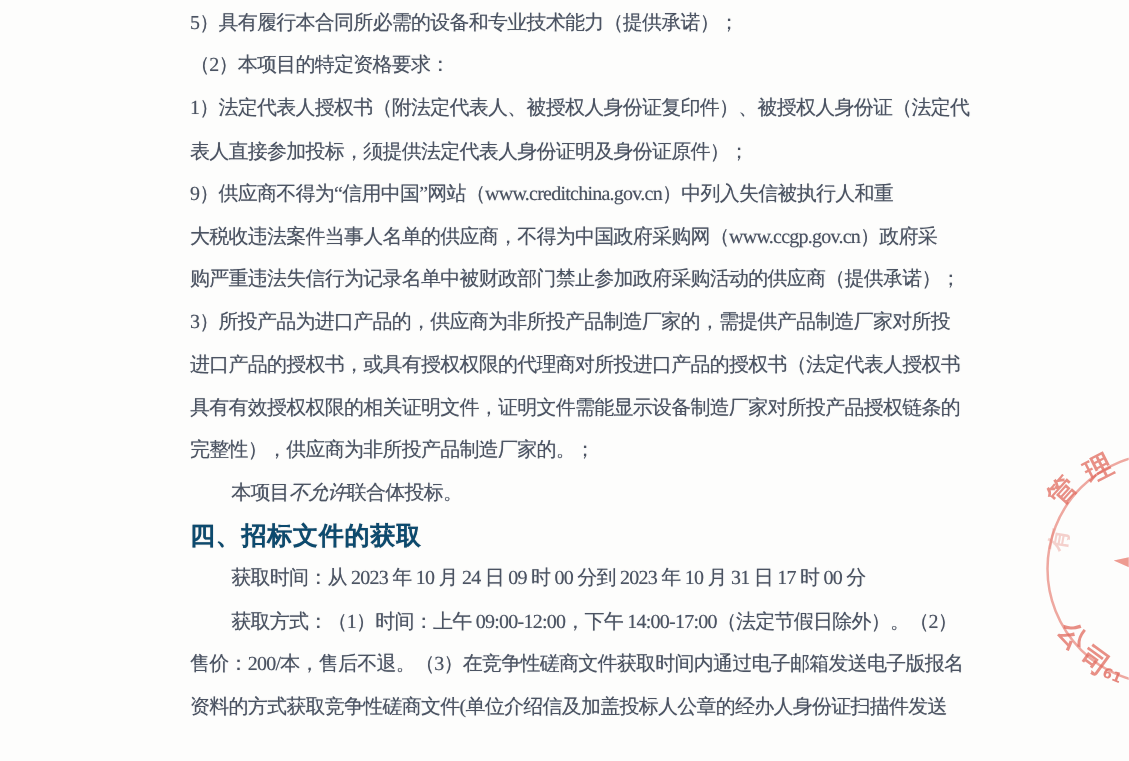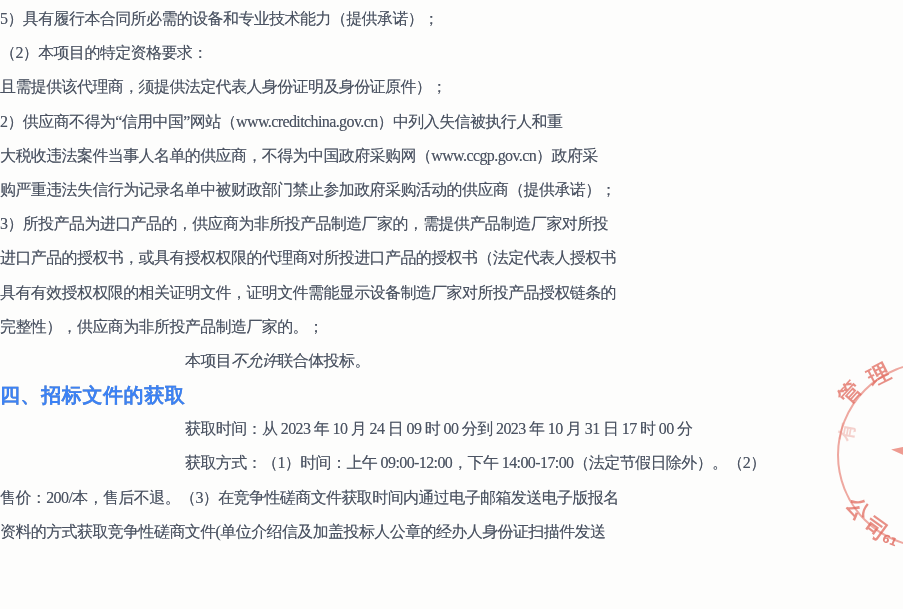--- a/index.html
+++ b/index.html
@@ -13,32 +13,33 @@
     position: relative;
     width: 903px; height: 609px;
     overflow: hidden;
     background: #fdfdfc;
     padding-top: 2px;
     box-sizing: border-box;
   }
   .line {
     height: 34.2px;
     line-height: 34.2px;
+    padding-left: 152px;
     font-size: 16px;
     letter-spacing: -0.6px;
     color: #4b5362;
     text-shadow: 0 0 0.6px rgba(75,83,98,0.55);
     white-space: nowrap;
   }
   .line.indent { padding-left: 185px; }
   .line.heading {
     font-weight: bold;
     font-size: 20px;
     letter-spacing: 0.6px;
-    color: #3b82f6;
+    color: #0c4a6e;
     text-shadow: 0 0 0.6px rgba(59,66,80,0.6);
   }
   .em-italic { font-style: italic; margin-top: 37px; }
 
   
   .stamp {
     position: absolute;
     left: 837px; top: 362px;
     width: 186px; height: 186px;
     pointer-events: none;
@@ -82,22 +83,23 @@
     font-family: "DejaVu Sans", sans-serif;
   }
 </style>
 </head>
 <body>
 
 <div class="page">
 
   <div class="line">5）具有履行本合同所必需的设备和专业技术能力（提供承诺）；</div>
   <div class="line">（2）本项目的特定资格要求：</div>
-  <div class="line">且需提供该代理商，须提供法定代表人身份证明及身份证原件）；</div>
-  <div class="line">2）供应商不得为“信用中国”网站（www.creditchina.gov.cn）中列入失信被执行人和重</div>
+  <div class="line">1）法定代表人授权书（附法定代表人、被授权人身份证复印件）、被授权人身份证（法定代</div>
+  <div class="line">表人直接参加投标，须提供法定代表人身份证明及身份证原件）；</div>
+  <div class="line">9）供应商不得为“信用中国”网站（www.creditchina.gov.cn）中列入失信被执行人和重</div>
   <div class="line">大税收违法案件当事人名单的供应商，不得为中国政府采购网（www.ccgp.gov.cn）政府采</div>
   <div class="line">购严重违法失信行为记录名单中被财政部门禁止参加政府采购活动的供应商（提供承诺）；</div>
   <div class="line">3）所投产品为进口产品的，供应商为非所投产品制造厂家的，需提供产品制造厂家对所投</div>
   <div class="line">进口产品的授权书，或具有授权权限的代理商对所投进口产品的授权书（法定代表人授权书</div>
   <div class="line">具有有效授权权限的相关证明文件，证明文件需能显示设备制造厂家对所投产品授权链条的</div>
   <div class="line">完整性），供应商为非所投产品制造厂家的。；</div>
 
   <div class="line indent">
     <span>本项目</span><span class="em-italic">不允许</span><span>联合体投标。</span>
   </div>

